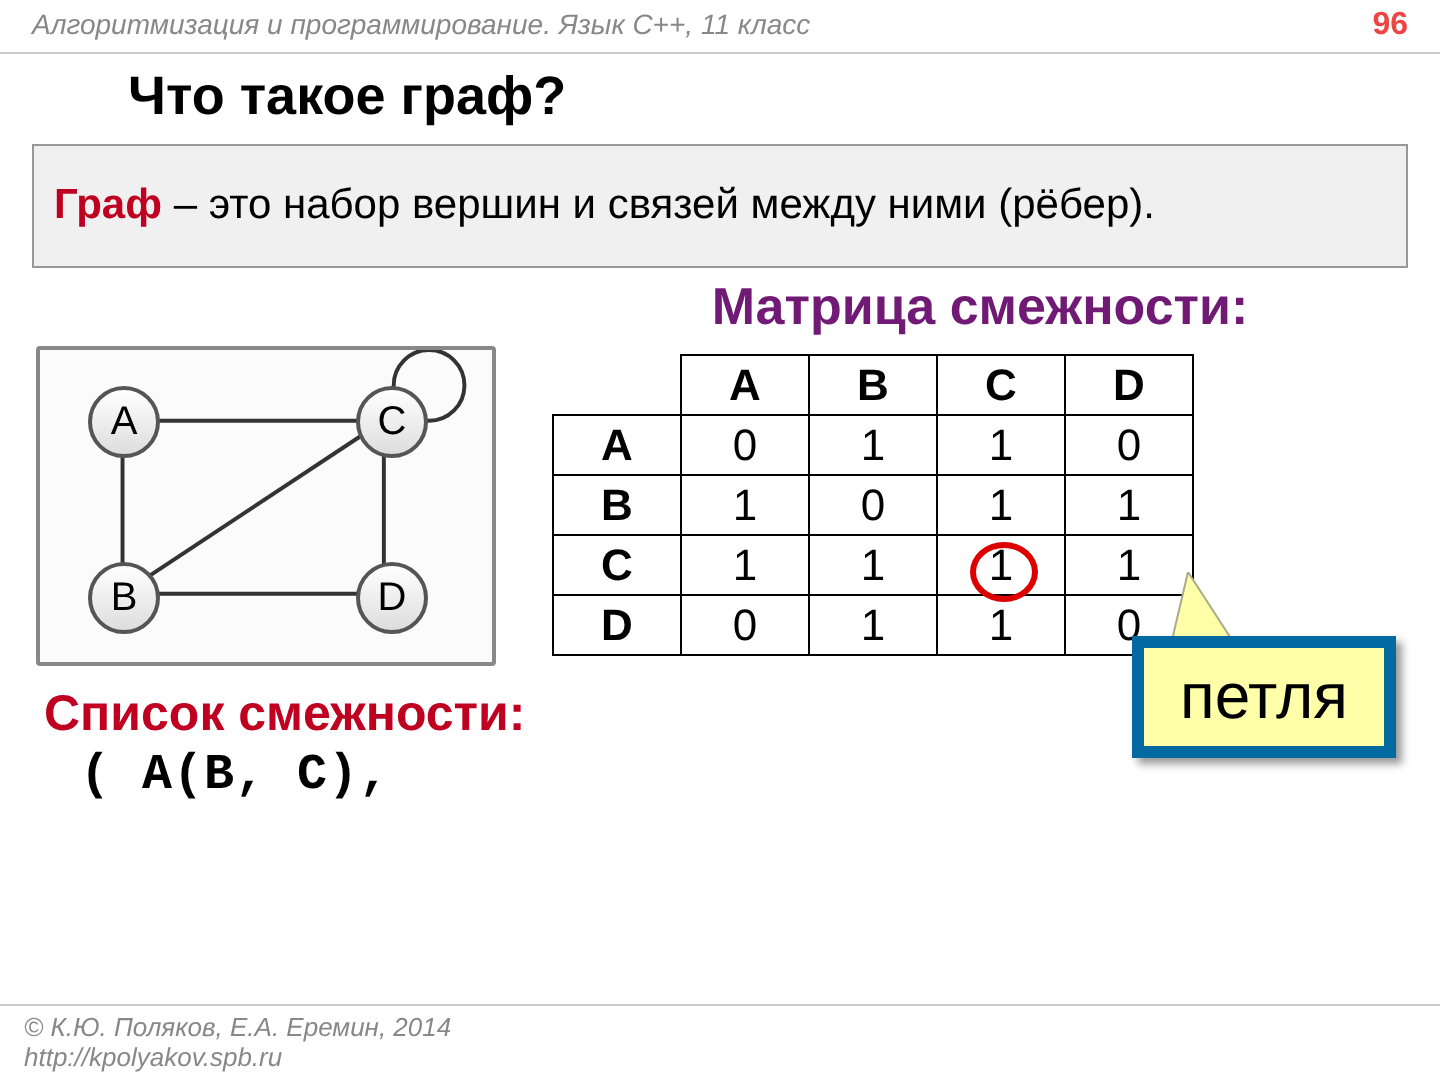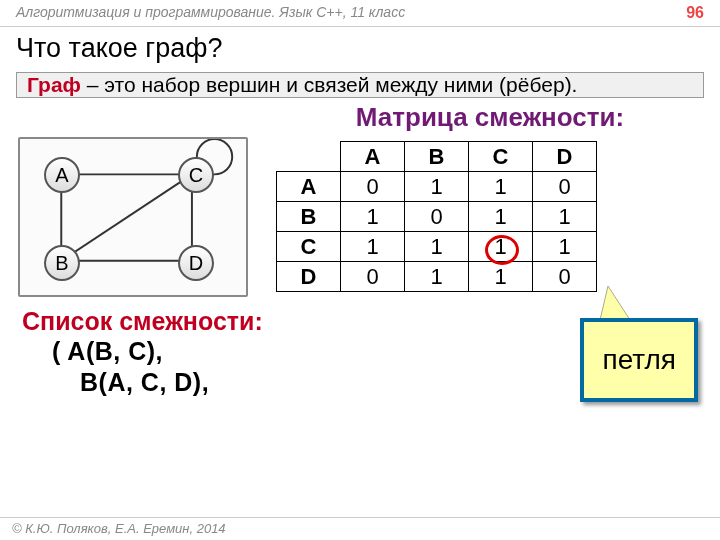--- a/index.html
+++ b/index.html
@@ -1,37 +1,37 @@
 <!DOCTYPE html>
 <html><head>
 <meta charset="utf-8">
 <style>
   * { box-sizing: border-box; margin: 0; padding: 0; }
   body { width: 720px; height: 540px; background: #fff; font-family: Arial, sans-serif; position: relative; overflow: hidden; }
   .topbar { display: flex; justify-content: space-between; padding: 4px 16px; font-size: 14px; color: #888; font-style: italic; border-bottom: 1px solid #ccc; }
   .pagenum { color: #ef4444; font-weight: bold; font-style: normal; font-size: 16px; }
-  .title { padding: 6px 16px 2px; font-size: 27px; font-weight: normal; color: #000; }
-  .definition { margin: 6px 16px 4px; padding: 0 10px; border: 1px solid #999; background: #f0f0f0; font-size: 21px; }
+  .title { padding: 6px 16px 2px; font-size: 27px; font-weight: bold; color: #000; margin-left: 48px; }
+  .definition { margin: 6px 16px 4px; padding: 18px 10px; border: 1px solid #999; background: #f0f0f0; font-size: 21px; }
   .definition .term { color: #c00020; font-weight: bold; }
   .matrix-title { text-align: center; font-size: 26px; font-weight: bold; color: #701a75; margin: 2px 0 4px 260px; }
   .middle { display: flex; align-items: flex-start; padding: 0 18px; gap: 28px; }
   .graphbox { width: 230px; height: 160px; border: 2px solid #888; background: #fbfbfb; position: relative; border-radius: 2px; }
   .node { position: absolute; width: 36px; height: 36px; border: 2px solid #555; border-radius: 50%; background: linear-gradient(#fff,#ddd); display: flex; align-items: center; justify-content: center; font-size: 20px; font-weight: normal; }
   .edges { position: absolute; inset: 0; }
   .matrix { border-collapse: collapse; font-size: 22px; margin-top: 4px; }
   .matrix td, .matrix th { border: 1px solid #000; width: 64px; height: 30px; text-align: center; font-weight: normal; }
   .matrix .corner { border: none; }
   .matrix th { font-weight: bold; }
   .matrix-wrap { position: relative; }
   .circle-mark { position: absolute; width: 34px; height: 30px; border: 3px solid #d00; border-radius: 50%; pointer-events: none; }
   .callout { position: absolute; right: 22px; top: 318px; }
-  .callout-box { background: #ffffaa; border: 4px solid #0369a1; padding: 22px 18px; font-size: 28px; box-shadow: 3px 3px 4px #999; position: relative; }
+  .callout-box { background: #ffffaa; border: 6px solid #0369a1; padding: 6px 18px; font-size: 32px; box-shadow: 3px 3px 4px #999; position: relative; }
   .callout-svg { position: absolute; top: -32px; left: 20px; }
   .adjtitle { font-size: 25px; font-weight: bold; color: #c00020; margin: 10px 0 0 22px; }
-  .adjlist { font-family: Liberation Sans, sans-serif; font-size: 25px; font-weight: bold; margin-left: 52px; line-height: 1.25; letter-spacing: 0.5px; }
+  .adjlist { font-family: Liberation Mono, monospace; font-size: 25px; font-weight: bold; margin-left: 40px; line-height: 1.25; letter-spacing: 0.5px; }
   .footer { position: absolute; bottom: 4px; left: 0; right: 0; display: flex; justify-content: space-between; padding: 0 12px; font-size: 13px; font-style: italic; color: #888; border-top: 1px solid #ccc; padding-top: 3px; flex-direction: column; }
 </style>
 </head>
 <body>
 
 <div class="topbar">
   <span>Алгоритмизация и программирование. Язык C++, 11 класс</span>
   <span class="pagenum">96</span>
 </div>
 
@@ -114,18 +114,18 @@
 <div class="callout">
   <svg class="callout-svg" width="60" height="36">
     <polygon points="8,0 30,34 0,34" fill="#ffffaa" stroke="#aa8" stroke-width="1"></polygon>
   </svg>
   <div class="callout-box">петля</div>
 </div>
 
 <div class="adjtitle">Список смежности:</div>
 <div class="adjlist">
   <div>( A(B, C),</div>
-  <div style="margin-left:28px">B(A, C, D),</div>
 </div>
 
 <div class="footer">
   <span>© К.Ю. Поляков, Е.А. Еремин, 2014</span>
+  <span>http://kpolyakov.spb.ru</span>
 </div>
 
 </body></html>

